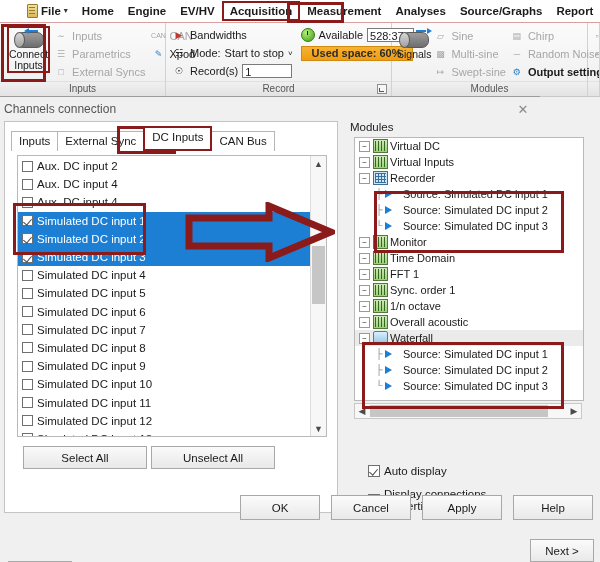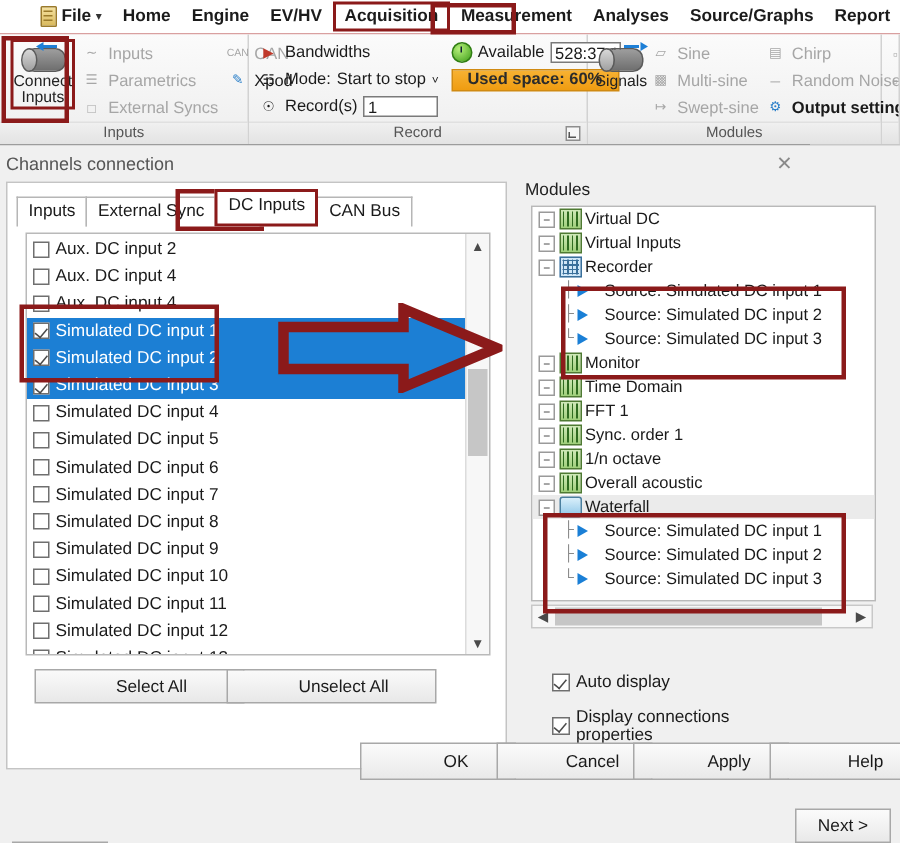--- a/index.html
+++ b/index.html
@@ -95,21 +95,21 @@
   .cb{width:11px;height:11px;border:1px solid #6f6f6f;background:#fff;flex:0 0 11px;position:relative;box-sizing:border-box;}
   .cb.on:after{content:"";position:absolute;left:2px;top:1px;width:4px;height:7px;
     border-right:1.6px solid #4a4a4a;border-bottom:1.6px solid #4a4a4a;transform:rotate(40deg);}
   .vscroll{width:15px;background:#f7f7f7;border-left:1px solid #dcdcdc;position:relative;
     display:flex;flex-direction:column;justify-content:space-between;align-items:center;}
   .sarrow{height:15px;width:15px;display:flex;align-items:center;justify-content:center;
     font-size:9px;color:#4a4a4a;}
   .sthumb{position:absolute;left:1px;width:13px;background:#c6c6c6;}
 
   .selbtn{position:absolute;height:21px;border:1px solid #a8a8a8;background:linear-gradient(#fafafa,#e8e8e8);
-    display:flex;align-items:center;justify-content:center;font-size:11.5px;color:#1a1a1a;padding-left:16px;}
+    display:flex;align-items:center;justify-content:center;font-size:11.5px;color:#1a1a1a;}
 
   .panel-right{position:absolute;left:350px;top:24px;width:240px;height:285px;}
   .grp-label{font-size:11.5px;color:#222;margin-bottom:2px;}
   .tree{position:absolute;left:4px;top:16px;width:228px;height:262px;background:#fff;
     border:1px solid #b9b9b9;overflow:hidden;}
   .trow{height:16px;display:flex;align-items:center;font-size:11px;color:#1a1a1a;white-space:nowrap;padding-left:4px;}
   .trow.hl{background:#ebebeb;}
   .exp{width:9px;height:9px;border:1px solid #9a9a9a;background:#fff;display:inline-flex;
     align-items:center;justify-content:center;font-size:8px;line-height:7px;color:#333;flex:0 0 9px;margin-right:3px;}
   .micon{width:13px;height:12px;flex:0 0 13px;margin-right:2px;position:relative;}
@@ -122,28 +122,28 @@
                repeating-linear-gradient(0deg,#3a6f9a 0 1px,transparent 1px 3px);}
   .micon.wf{background:linear-gradient(#d9effa,#8fc7e8);border:1px solid #4a7f9e;border-radius:2px;}
   .tline{width:12px;flex:0 0 12px;text-align:center;color:#8a8a8a;font-size:10px;line-height:10px;}
   .playtri{width:0;height:0;border-top:4px solid transparent;border-bottom:4px solid transparent;
     border-left:7px solid #1a7fd6;flex:0 0 7px;margin-right:4px;}
   .hscroll{position:absolute;left:4px;top:282px;width:228px;height:16px;background:#f7f7f7;
     border:1px solid #c8c8c8;box-sizing:border-box;display:flex;align-items:center;justify-content:space-between;}
   .hscroll .sa{width:14px;text-align:center;font-size:9px;color:#4a4a4a;}
   .hthumb{position:absolute;left:15px;top:1px;height:12px;width:178px;background:#c6c6c6;}
 
-  .chkline{position:absolute;display:flex;align-items:center;gap:4px;font-size:11.5px;color:#1a1a1a;}
+  .chkline{position:absolute;display:flex;align-items:center;gap:4px;font-size:11.5px;color:#1a1a1a;margin-top:16px;}
   .cb2{width:12px;height:12px;border:1px solid #6f6f6f;background:#fff;position:relative;flex:0 0 12px;box-sizing:border-box;}
   .cb2.on:after{content:"";position:absolute;left:2px;top:1px;width:4px;height:7px;
     border-right:1.6px solid #4a4a4a;border-bottom:1.6px solid #4a4a4a;transform:rotate(40deg);}
 
   .dbtn{position:absolute;height:23px;width:78px;border:1px solid #a8a8a8;
     background:linear-gradient(#fbfbfb,#e9e9e9);display:flex;align-items:center;justify-content:center;
-    font-size:11.5px;color:#1a1a1a;padding-left:24px;}
+    font-size:11.5px;color:#1a1a1a;}
   .navbtn{position:absolute;height:21px;width:62px;border:1px solid #a8a8a8;
     background:linear-gradient(#fbfbfb,#e9e9e9);display:flex;align-items:center;justify-content:center;
     font-size:11.5px;color:#1a1a1a;}
 
   
   .ann{position:absolute;border:3px solid #8b1a1a;box-sizing:border-box;pointer-events:none;}
   .bigarrow{position:absolute;pointer-events:none;}
 </style>
 </head>
 <body>

